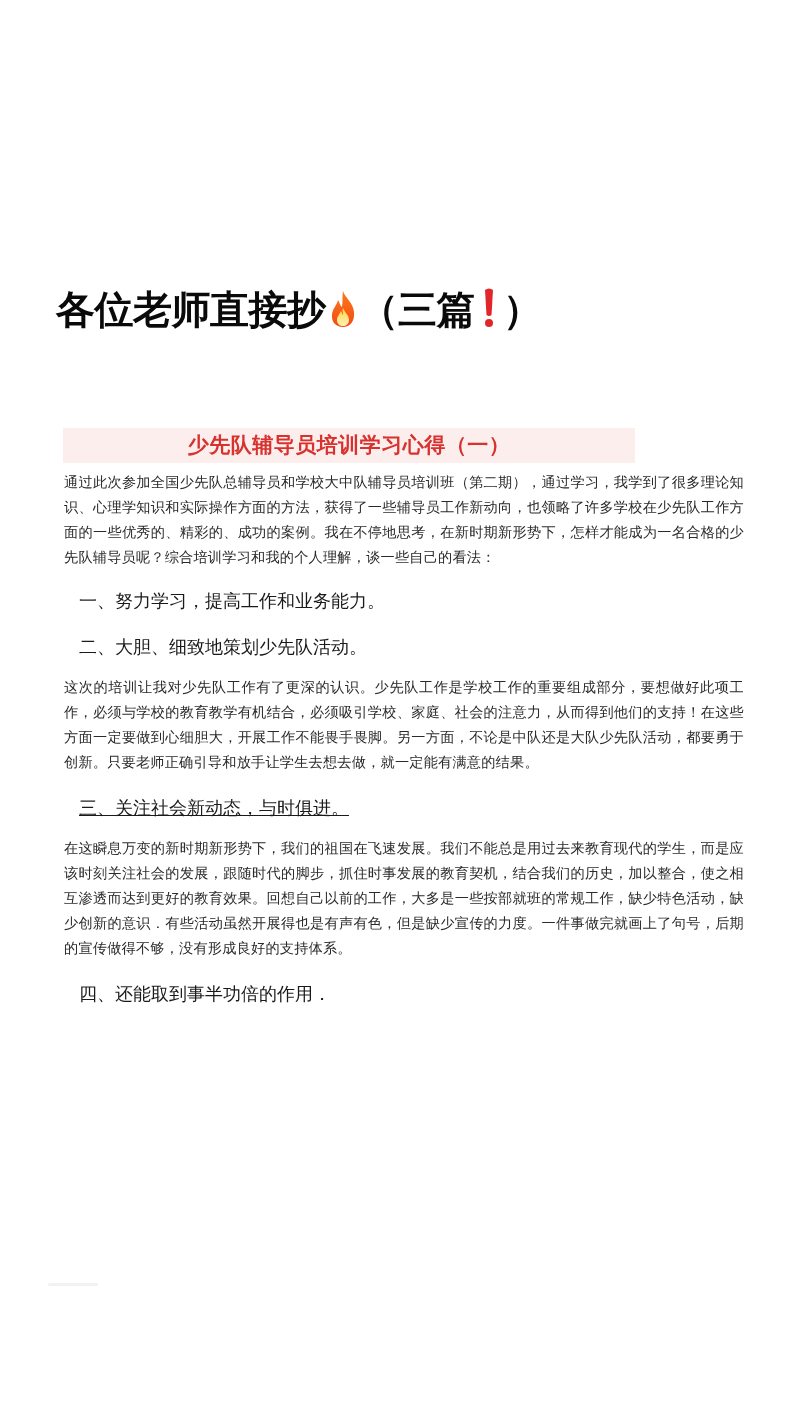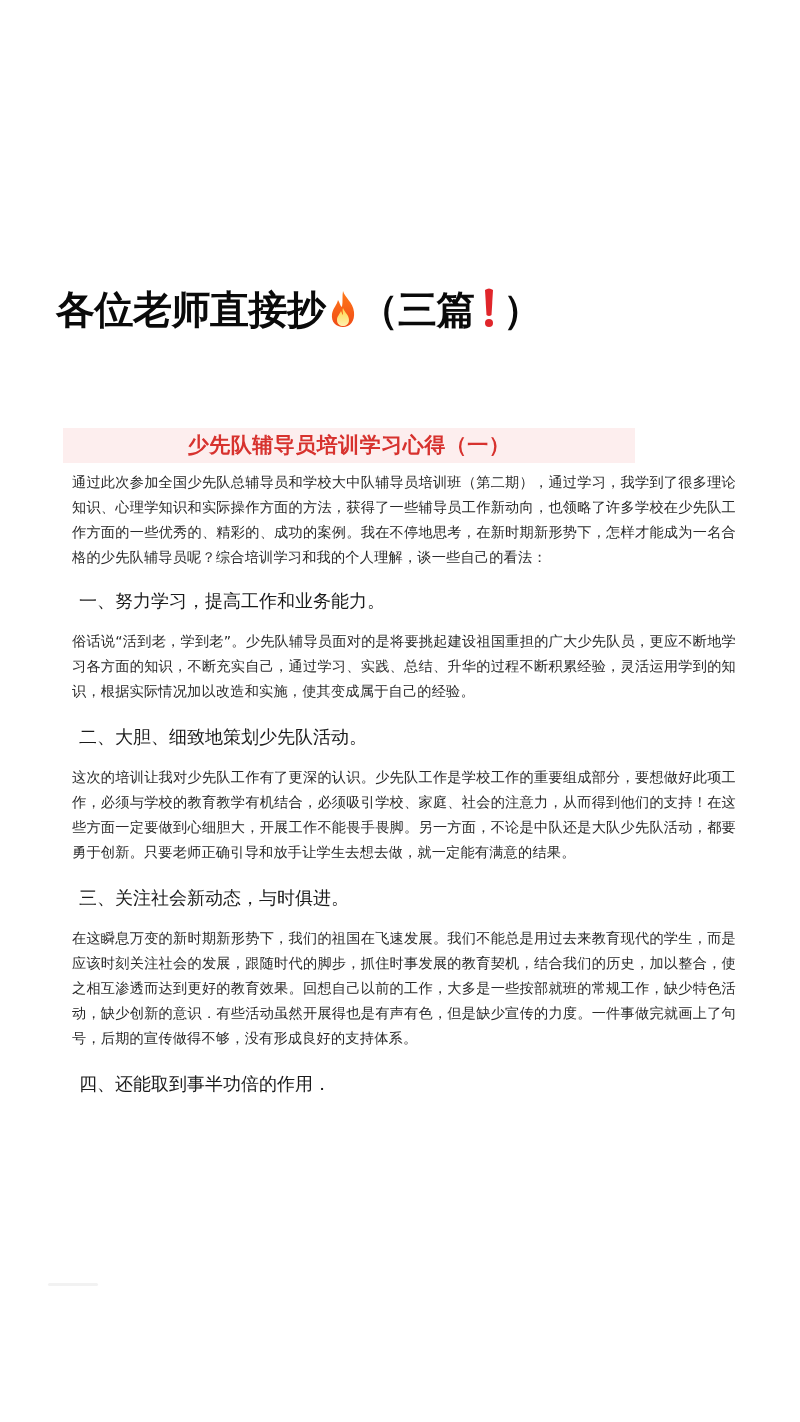--- a/index.html
+++ b/index.html
@@ -66,35 +66,35 @@
     .content {
       position: absolute;
       left: 64px;
       top: 470px;
       width: 680px;
     }
     .para {
       font-size: 14.2px;
       line-height: 25px;
       color: #2a2a2a;
-      margin: 8px;
+      margin: 0;
       text-align: justify;
       letter-spacing: 0.2px;
     }
     .heading {
       font-size: 18px;
       line-height: 26px;
       color: #1a1a1a;
       font-weight: normal;
       margin: 15px;
     }
     .intro { margin-top: 0; }
     .h1 { margin-top: 18px; }
     .h2 { margin-top: 20px; }
-    .h3 { margin-top: 20px; }
+    .h3 { margin-top: 20px; text-decoration: underline; }
     .h4 { margin-top: 20px; }
     .after-h { margin-top: 8px; }
     .bottom-mark {
       position: absolute;
       left: 48px;
       top: 1283px;
       width: 50px;
       height: 3px;
       background: #f2f2f2;
       border-radius: 2px;
@@ -126,21 +126,20 @@
   </h1>
 
   <div class="section-band">
     <span class="section-band-title">少先队辅导员培训学习心得（一）</span>
   </div>
 
   <div class="content">
     <p class="para intro">通过此次参加全国少先队总辅导员和学校大中队辅导员培训班（第二期），通过学习，我学到了很多理论知识、心理学知识和实际操作方面的方法，获得了一些辅导员工作新动向，也领略了许多学校在少先队工作方面的一些优秀的、精彩的、成功的案例。我在不停地思考，在新时期新形势下，怎样才能成为一名合格的少先队辅导员呢？综合培训学习和我的个人理解，谈一些自己的看法：</p>
 
     <h2 class="heading h1">一、努力学习，提高工作和业务能力。</h2>
-    <p class="para after-h">俗话说“活到老，学到老”。少先队辅导员面对的是将要挑起建设祖国重担的广大少先队员，更应不断地学习各方面的知识，不断充实自己，通过学习、实践、总结、升华的过程不断积累经验，灵活运用学到的知识，根据实际情况加以改造和实施，使其变成属于自己的经验。</p>
 
     <h2 class="heading h2">二、大胆、细致地策划少先队活动。</h2>
     <p class="para after-h">这次的培训让我对少先队工作有了更深的认识。少先队工作是学校工作的重要组成部分，要想做好此项工作，必须与学校的教育教学有机结合，必须吸引学校、家庭、社会的注意力，从而得到他们的支持！在这些方面一定要做到心细胆大，开展工作不能畏手畏脚。另一方面，不论是中队还是大队少先队活动，都要勇于创新。只要老师正确引导和放手让学生去想去做，就一定能有满意的结果。</p>
 
     <h2 class="heading h3">三、关注社会新动态，与时俱进。</h2>
     <p class="para after-h">在这瞬息万变的新时期新形势下，我们的祖国在飞速发展。我们不能总是用过去来教育现代的学生，而是应该时刻关注社会的发展，跟随时代的脚步，抓住时事发展的教育契机，结合我们的历史，加以整合，使之相互渗透而达到更好的教育效果。回想自己以前的工作，大多是一些按部就班的常规工作，缺少特色活动，缺少创新的意识．有些活动虽然开展得也是有声有色，但是缺少宣传的力度。一件事做完就画上了句号，后期的宣传做得不够，没有形成良好的支持体系。</p>
 
     <h2 class="heading h4">四、还能取到事半功倍的作用．</h2>
   </div>
 

